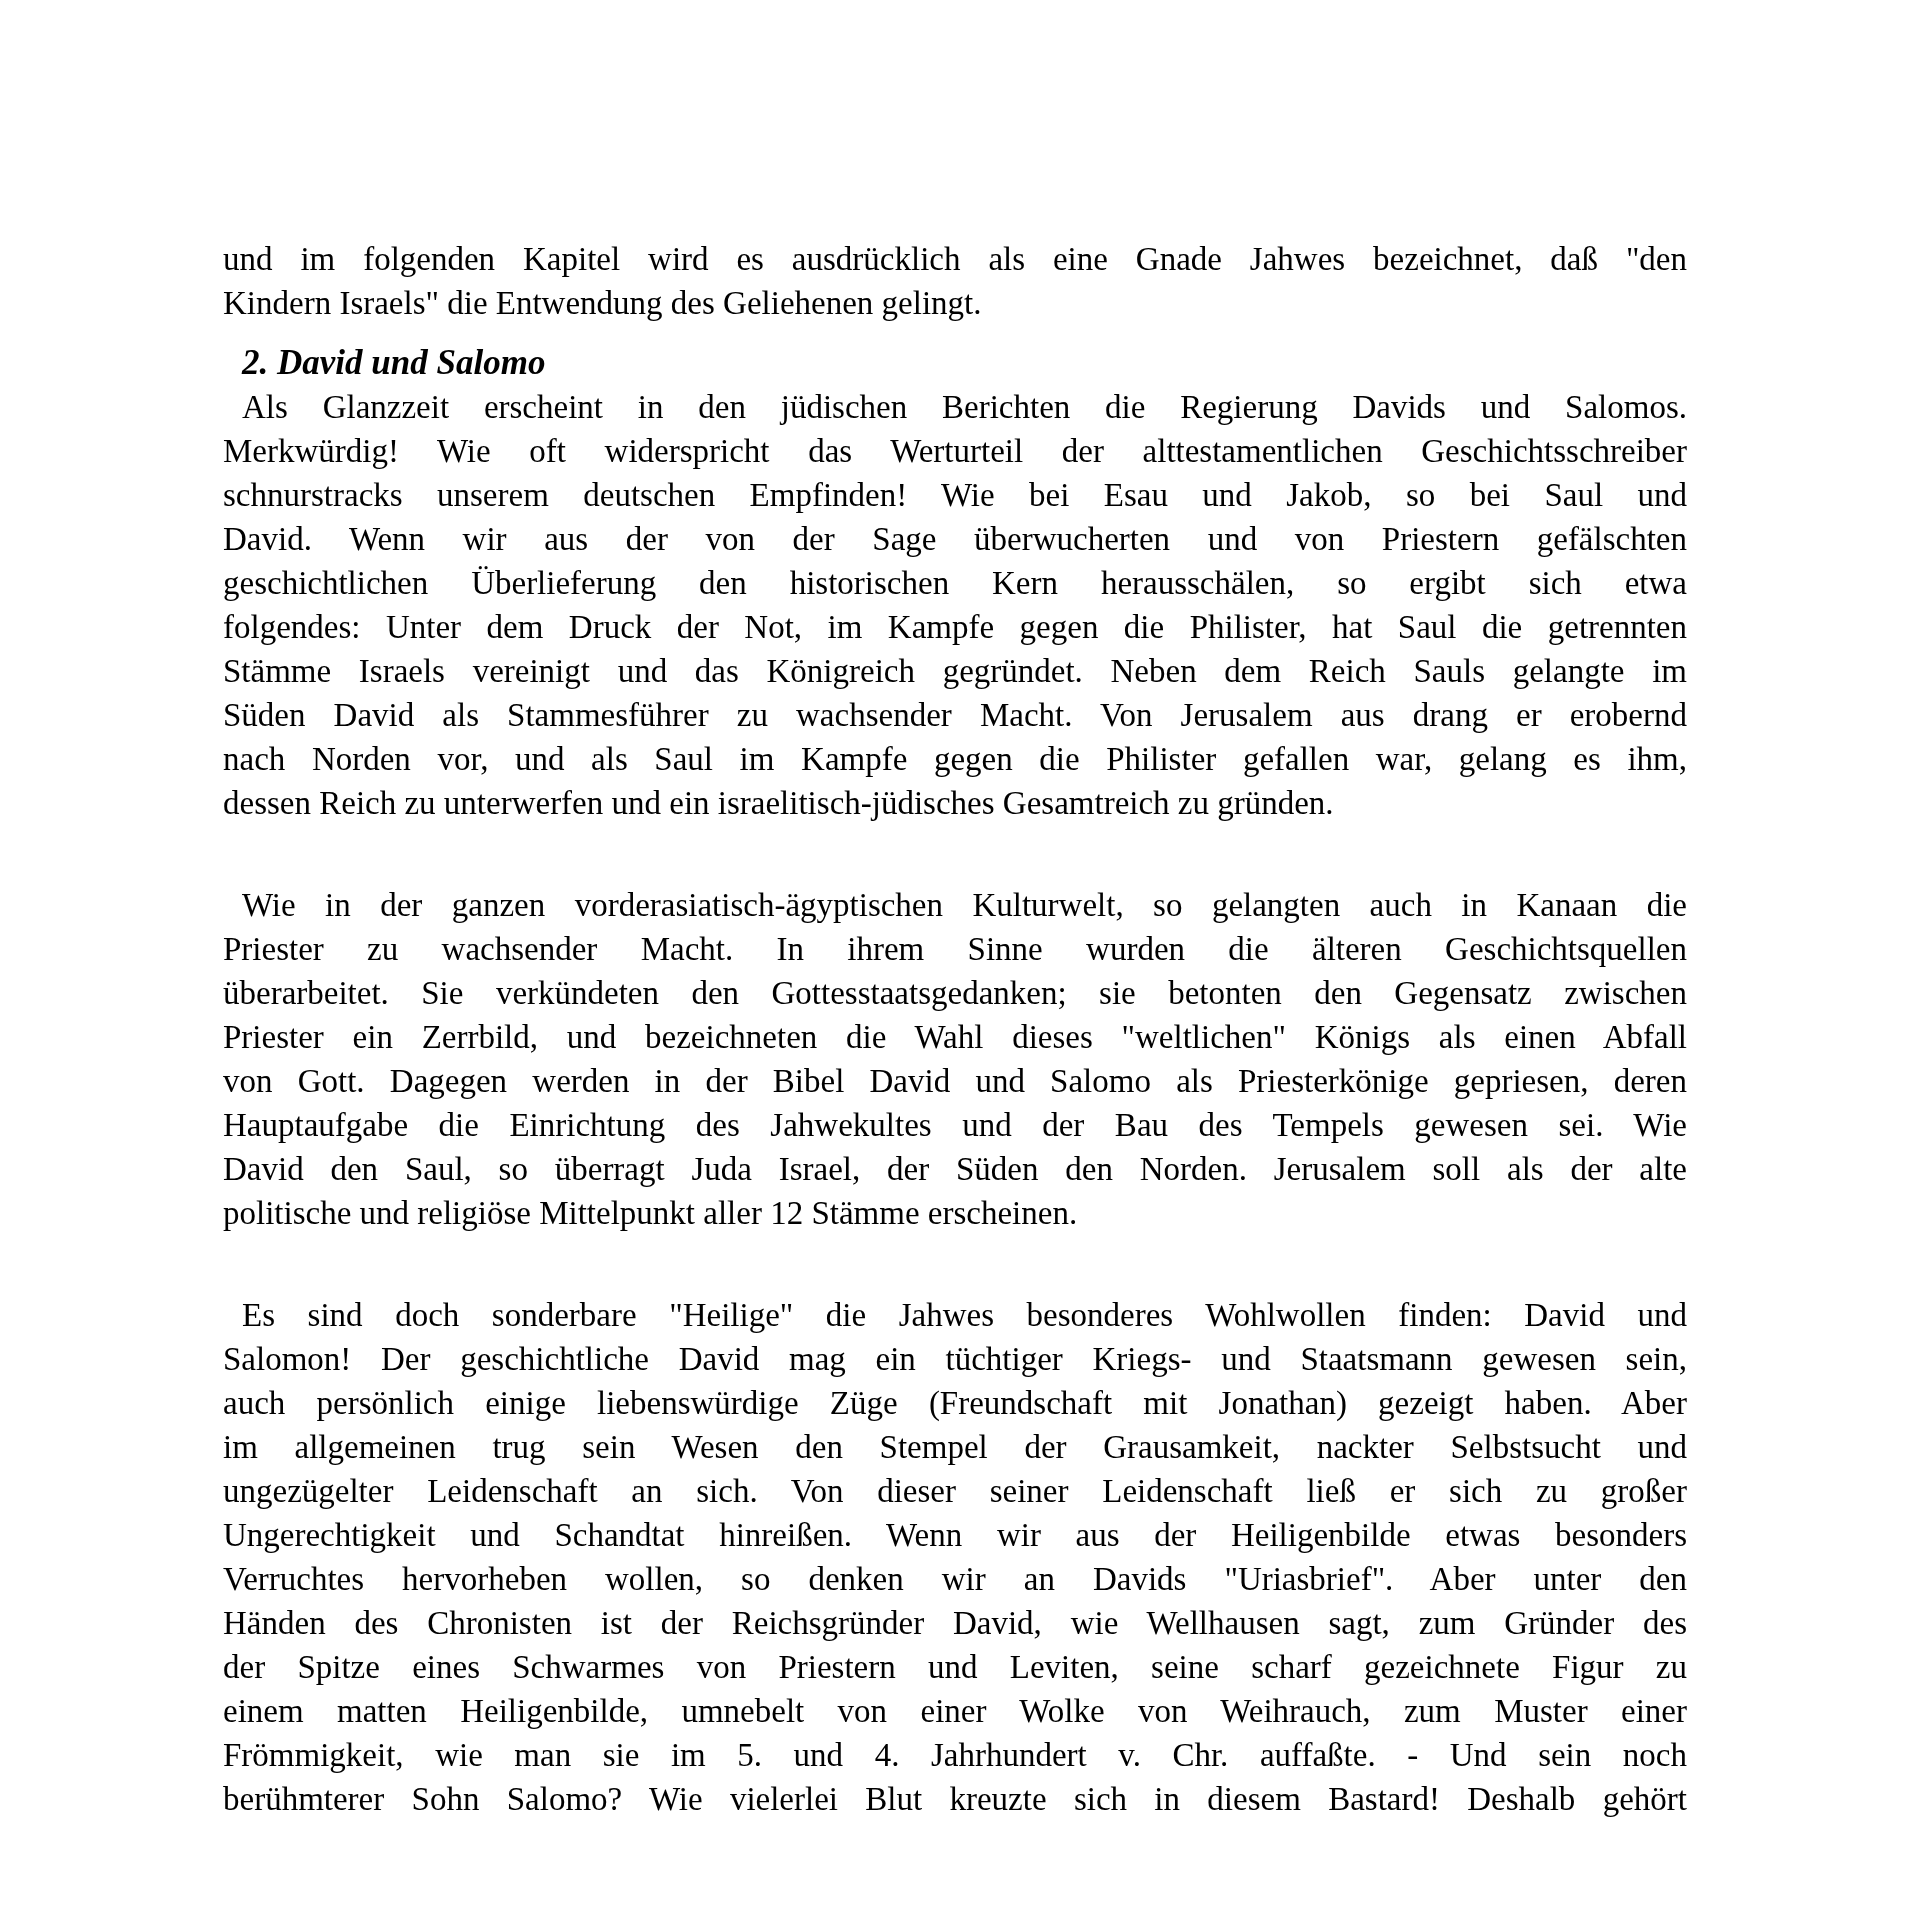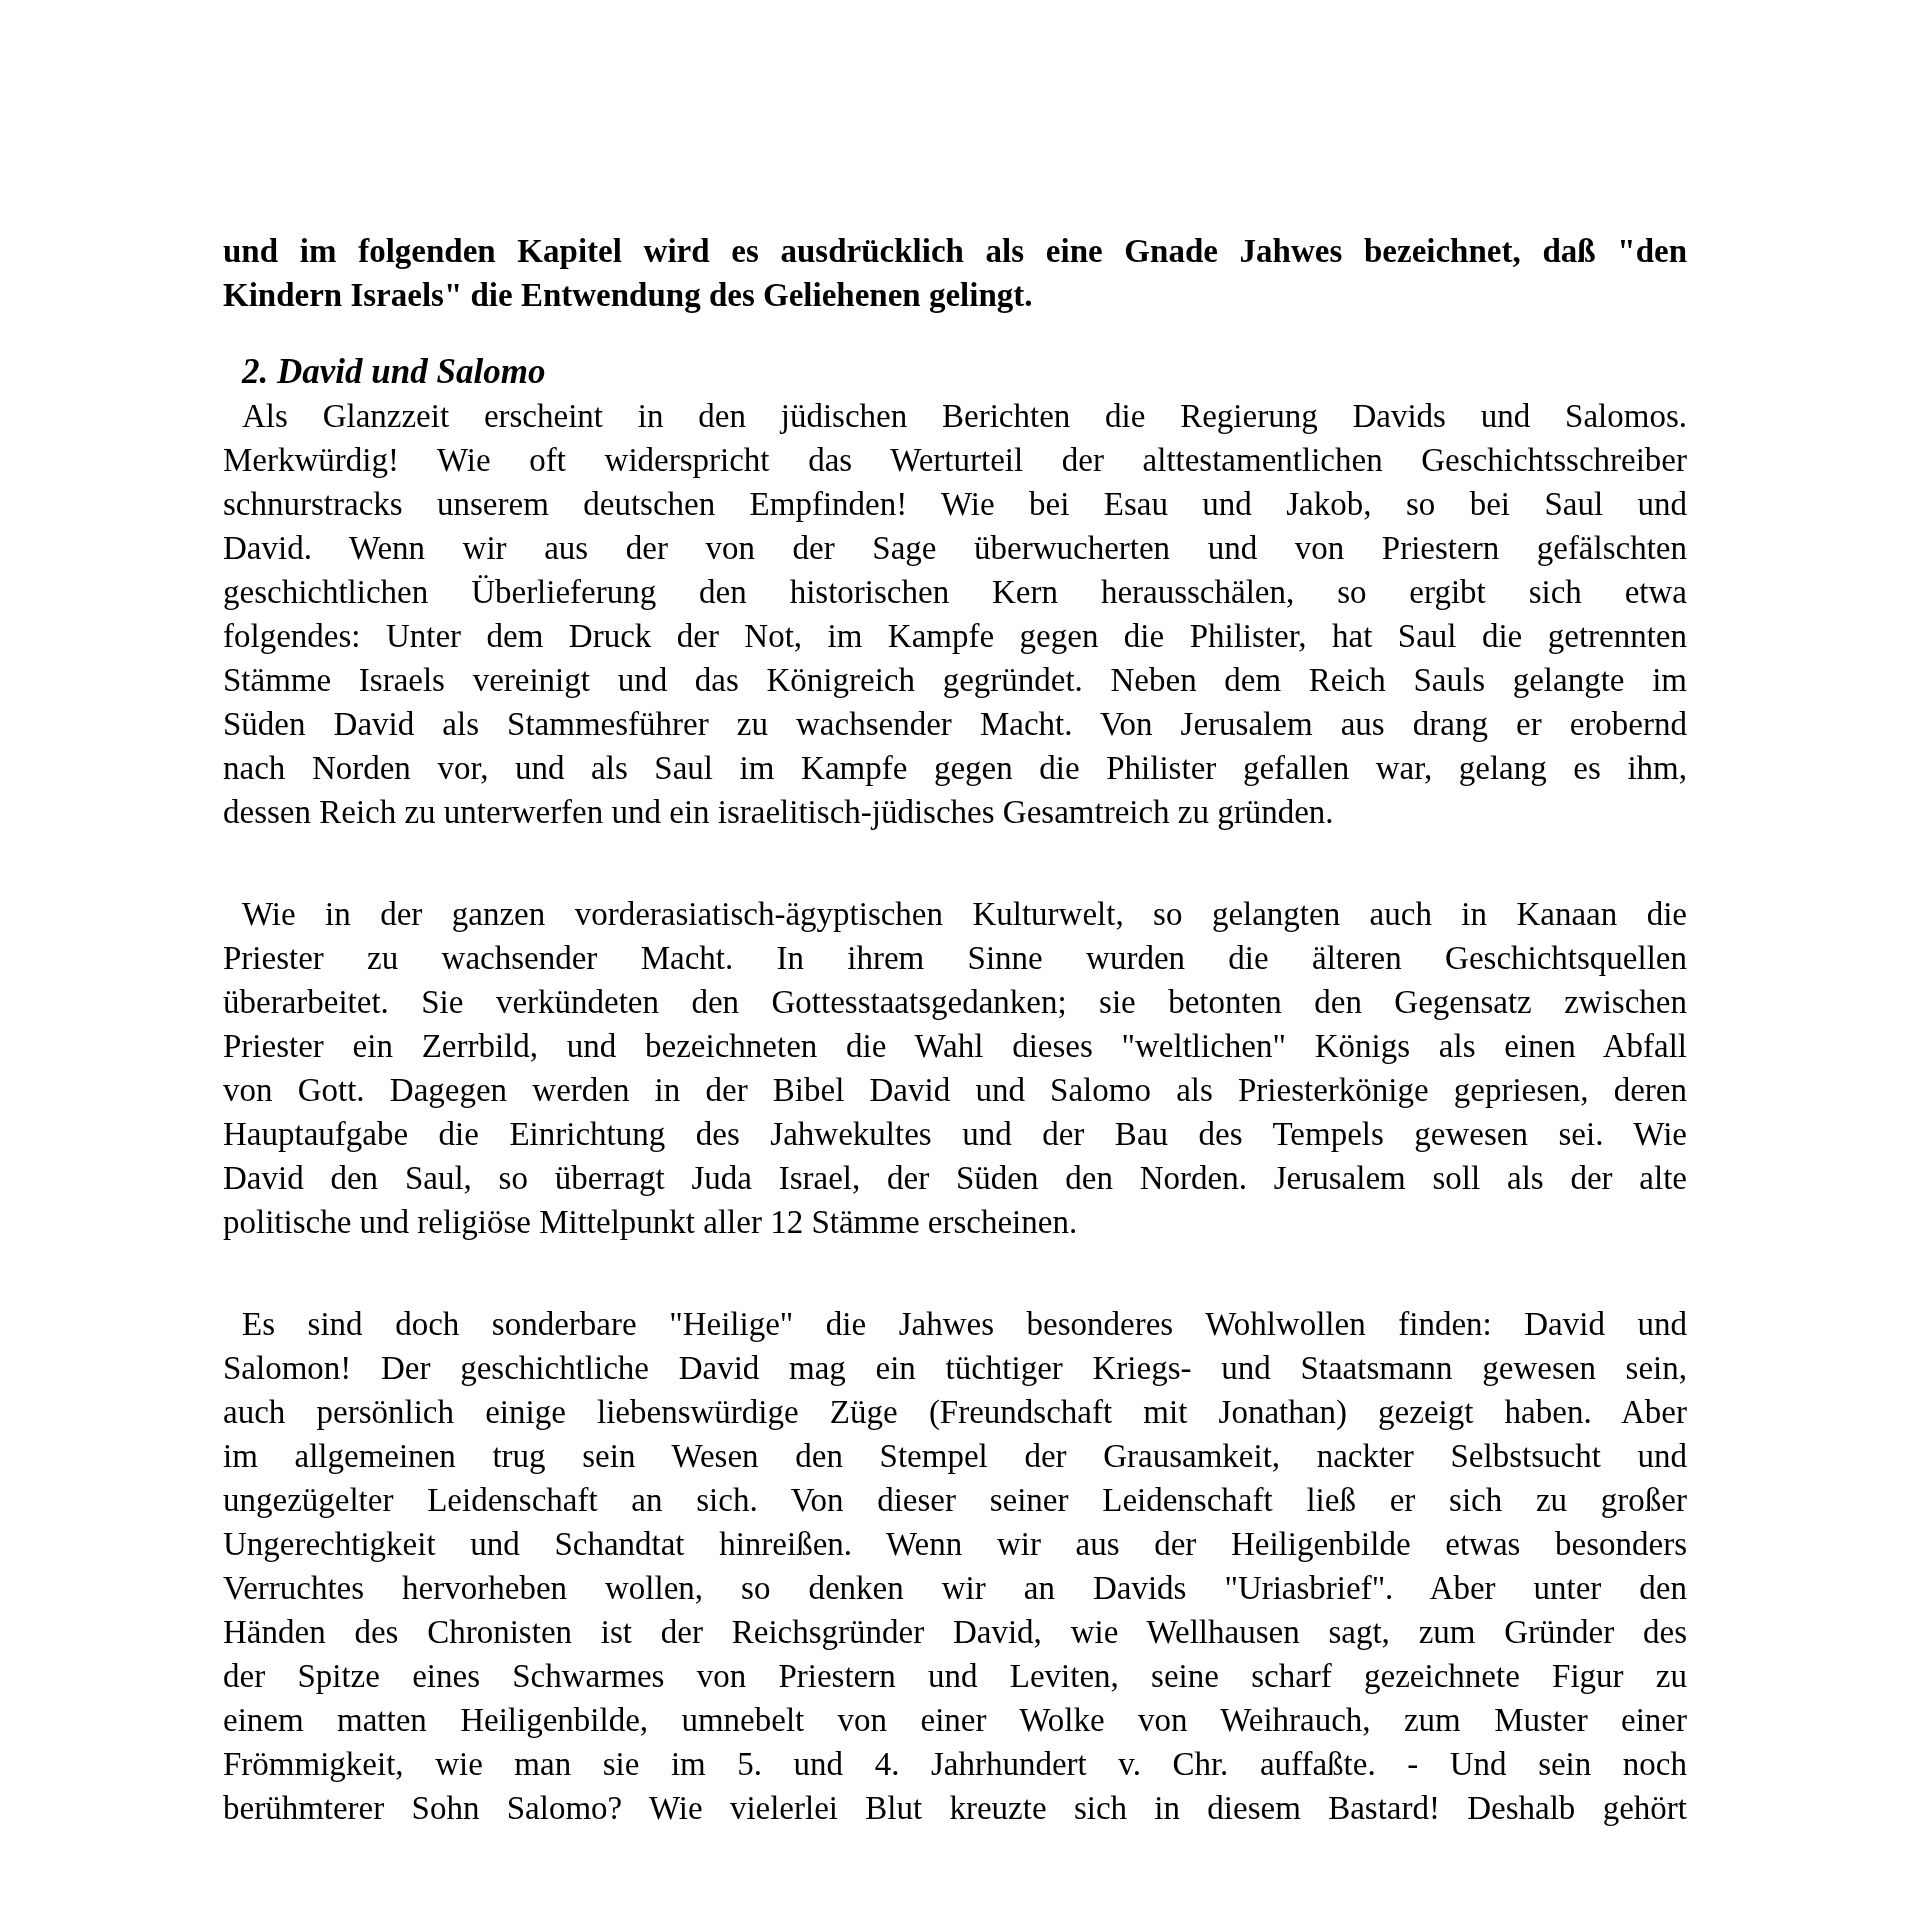--- a/index.html
+++ b/index.html
@@ -12,22 +12,22 @@
     position: relative;
     width: 1910px;
     height: 2703px;
     box-sizing: border-box;
     padding: 229px 223px 0 223px;
     background: #ffffff;
     font-family: "Liberation Serif", serif;
   }
   .block { margin: 0; }
   
-  .b0 { margin-top: 0; font-weight: bold; }
-  .b1 { margin-top: 33px; }
+  .b0 { margin-top: 8px; }
+  .b1 { margin-top: 16px; }
   .b2 { margin-top: 0; }
   .b3 { margin-top: 58px; }
   .b4 { margin-top: 58px; }
   .line {
     font-size: 33px;
     line-height: 44px;
     height: 44px;
     white-space: normal;
     text-align: justify;
     text-align-last: justify;

